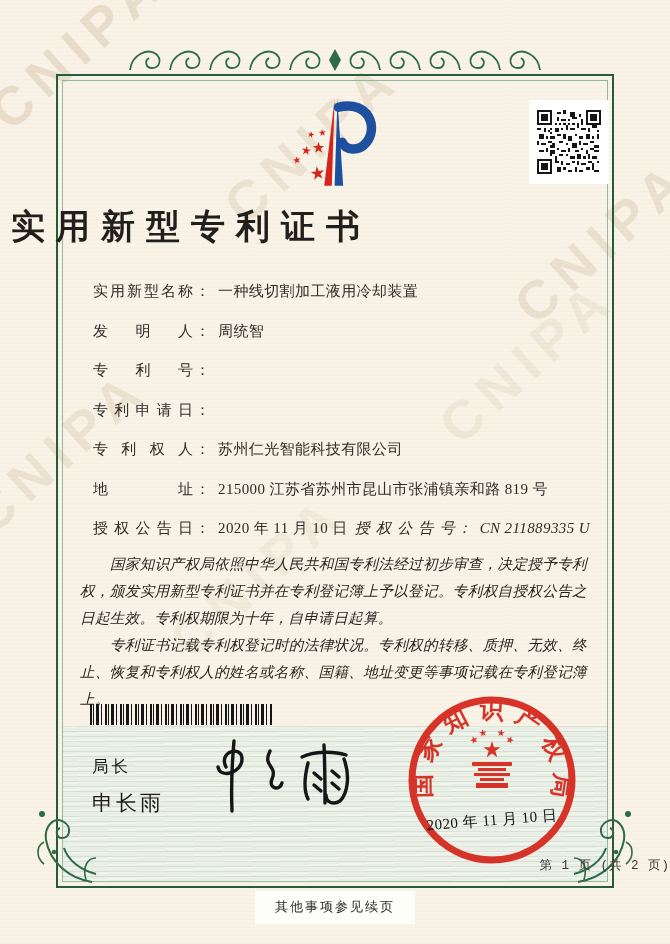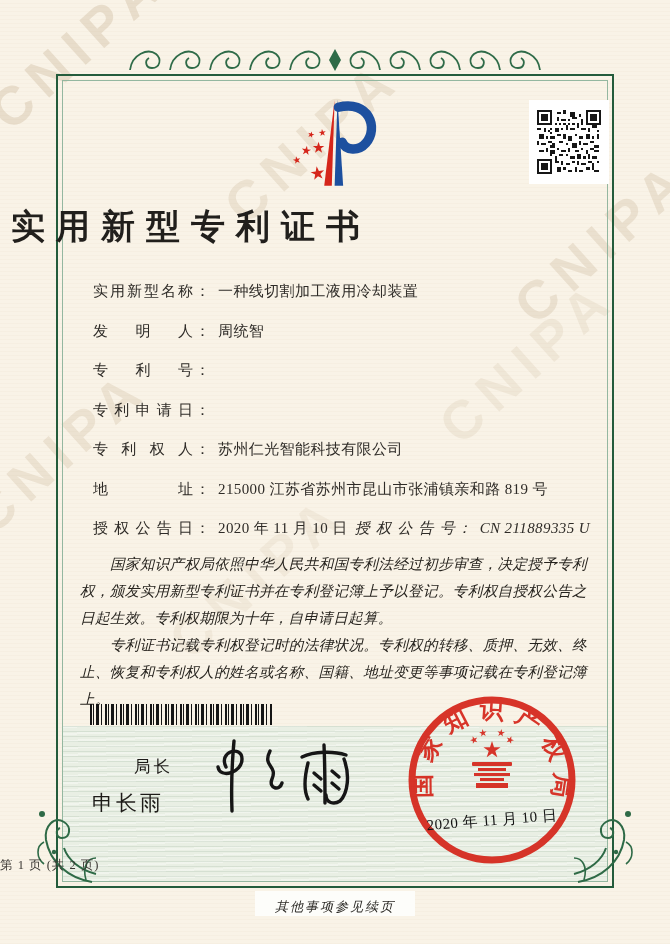--- a/index.html
+++ b/index.html
@@ -51,33 +51,33 @@
   }
   .barcode{
     position:absolute; left:90px; top:704px; width:182px; height:21px;
     background:repeating-linear-gradient(90deg,
       #151515 0 2px, rgba(0,0,0,0) 2px 3px,
       #151515 3px 4px, rgba(0,0,0,0) 4px 6px,
       #151515 6px 9px, rgba(0,0,0,0) 9px 11px,
       #151515 11px 12px, rgba(0,0,0,0) 12px 15px);
   }
   .issuer-title{position:absolute; left:92px; top:756px; font-size:16.5px; letter-spacing:3px; color:#1d1b18;
-    font-family:"Liberation Sans","DejaVu Sans",sans-serif;margin-left:42px;}
+    font-family:"Liberation Sans","DejaVu Sans",sans-serif;}
   .issuer-name{position:absolute; left:92px; top:789px; font-size:21px; letter-spacing:3px; color:#1d1b18;
     font-family:Liberation Serif, serif;}
   .signature{position:absolute; left:198px; top:733px; width:165px; height:88px;}
   .seal{position:absolute; left:404px; top:692px; width:176px; height:176px; opacity:.93;}
   .seal-date{
     position:absolute; left:408px; top:811px; width:168px; text-align:center;
     font-size:15px; color:#141414; letter-spacing:.5px; transform:rotate(-4.5deg); white-space:nowrap;
   }
-  .page-info{position:absolute; left:0; top:857px; width:670px; text-align:left; font-size:12.5px; letter-spacing:1px; color:#3a3733;}
+  .page-info{position:absolute; left:0; top:857px; width:670px; text-align:right; font-size:12.5px; letter-spacing:1px; color:#3a3733;font-family:Liberation Mono, monospace;}
   .cont-note{
     position:absolute; left:50%; top:891px; transform:translateX(-50%);
-    background:#fdfdfa; padding:7px 20px 0; font-size:13px; font-style:italic;
+    background:#fdfdfa; padding:7px 20px 8px; font-size:13px; 
     letter-spacing:2px; color:#2c2a26; white-space:nowrap;
   }
 </style>
 </head>
 <body>
 
 <div class="page">
 
   <span class="wm" style="left:-30px; top:16px;">CNIPA</span>
   <span class="wm" style="left:205px; top:110px; opacity:.8;">CNIPA</span>

